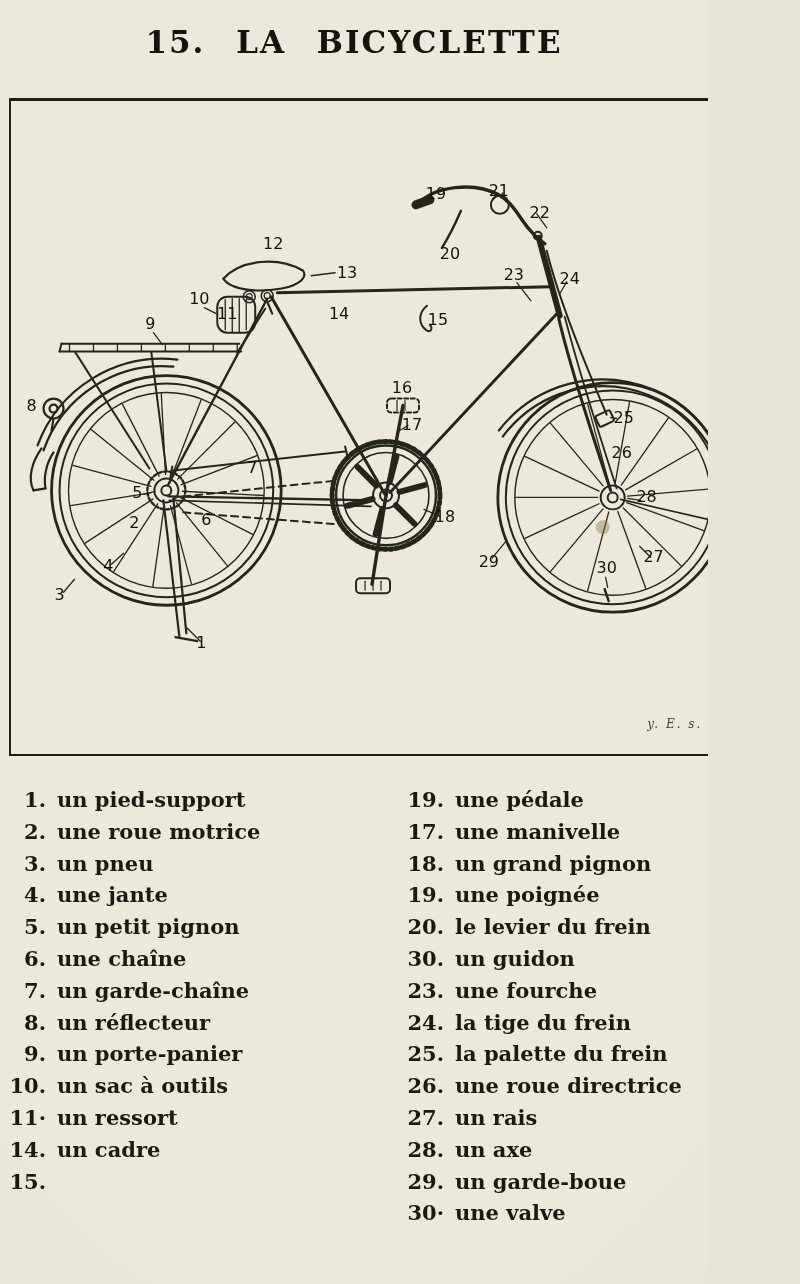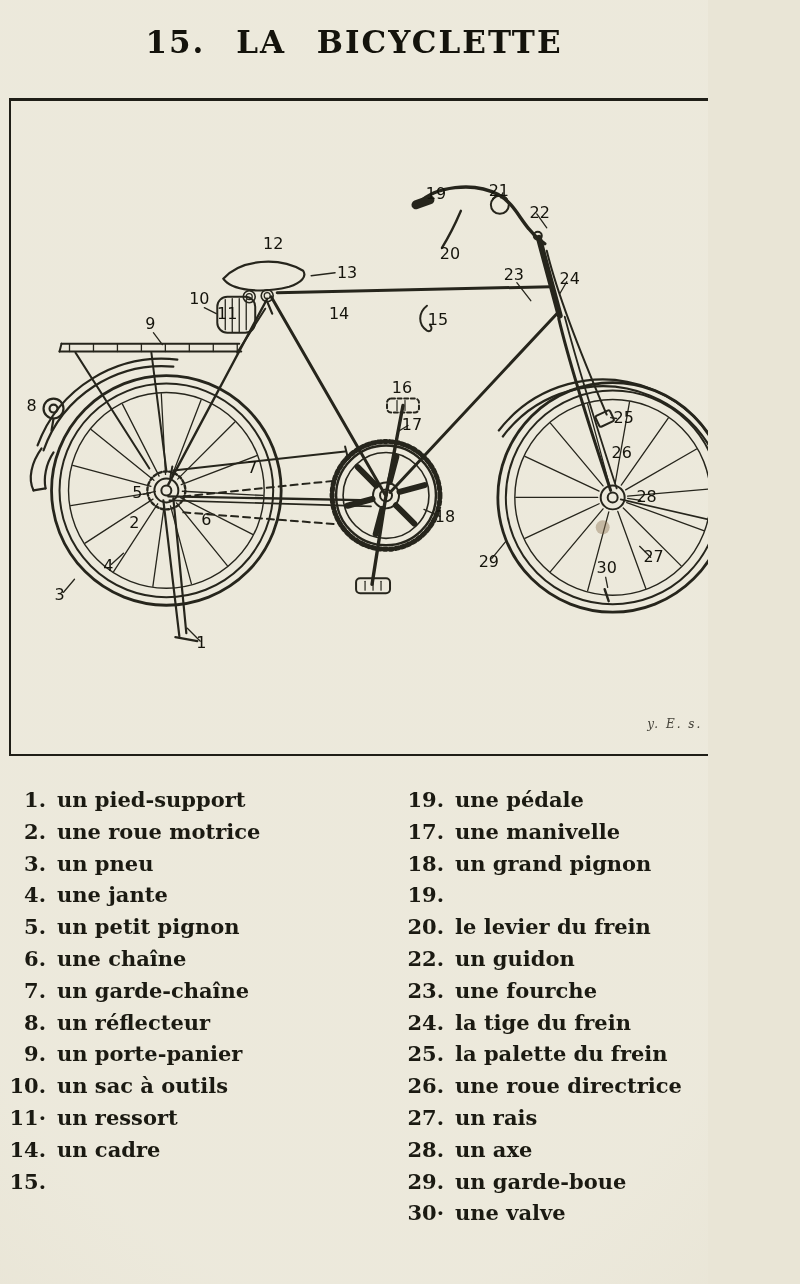--- a/index.html
+++ b/index.html
@@ -349,27 +349,28 @@
       <li>
           <span class="num">17.</span>
           <span class="term">une manivelle</span>
         </li>
       <li>
           <span class="num">18.</span>
           <span class="term">un grand pignon</span>
         </li>
       <li>
           <span class="num">19.</span>
+          <span class="term">une poignée</span>
         </li>
       <li>
           <span class="num">20.</span>
           <span class="term">le levier du frein</span>
         </li>
       <li>
-          <span class="num">22.</span>
+          <span class="num">30.</span>
           <span class="term">un guidon</span>
         </li>
       <li>
           <span class="num">23.</span>
           <span class="term">une fourche</span>
         </li>
       <li>
           <span class="num">24.</span>
           <span class="term">la tige du frein</span>
         </li>

